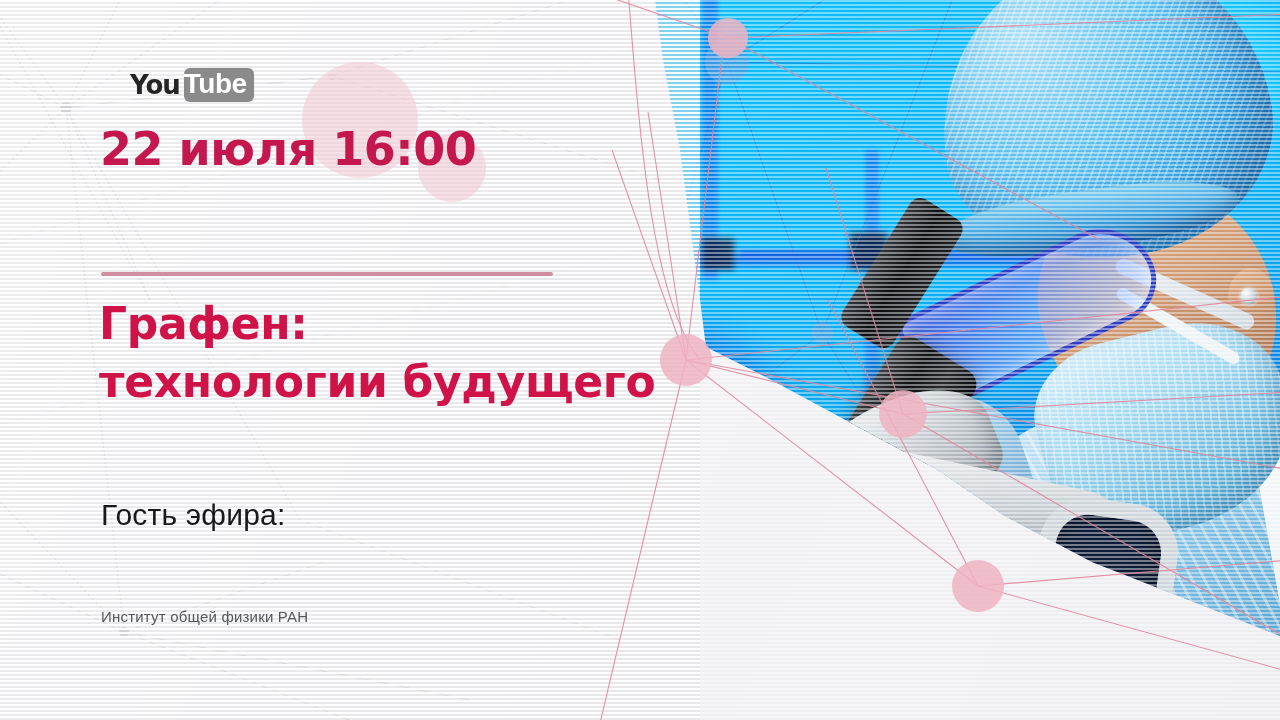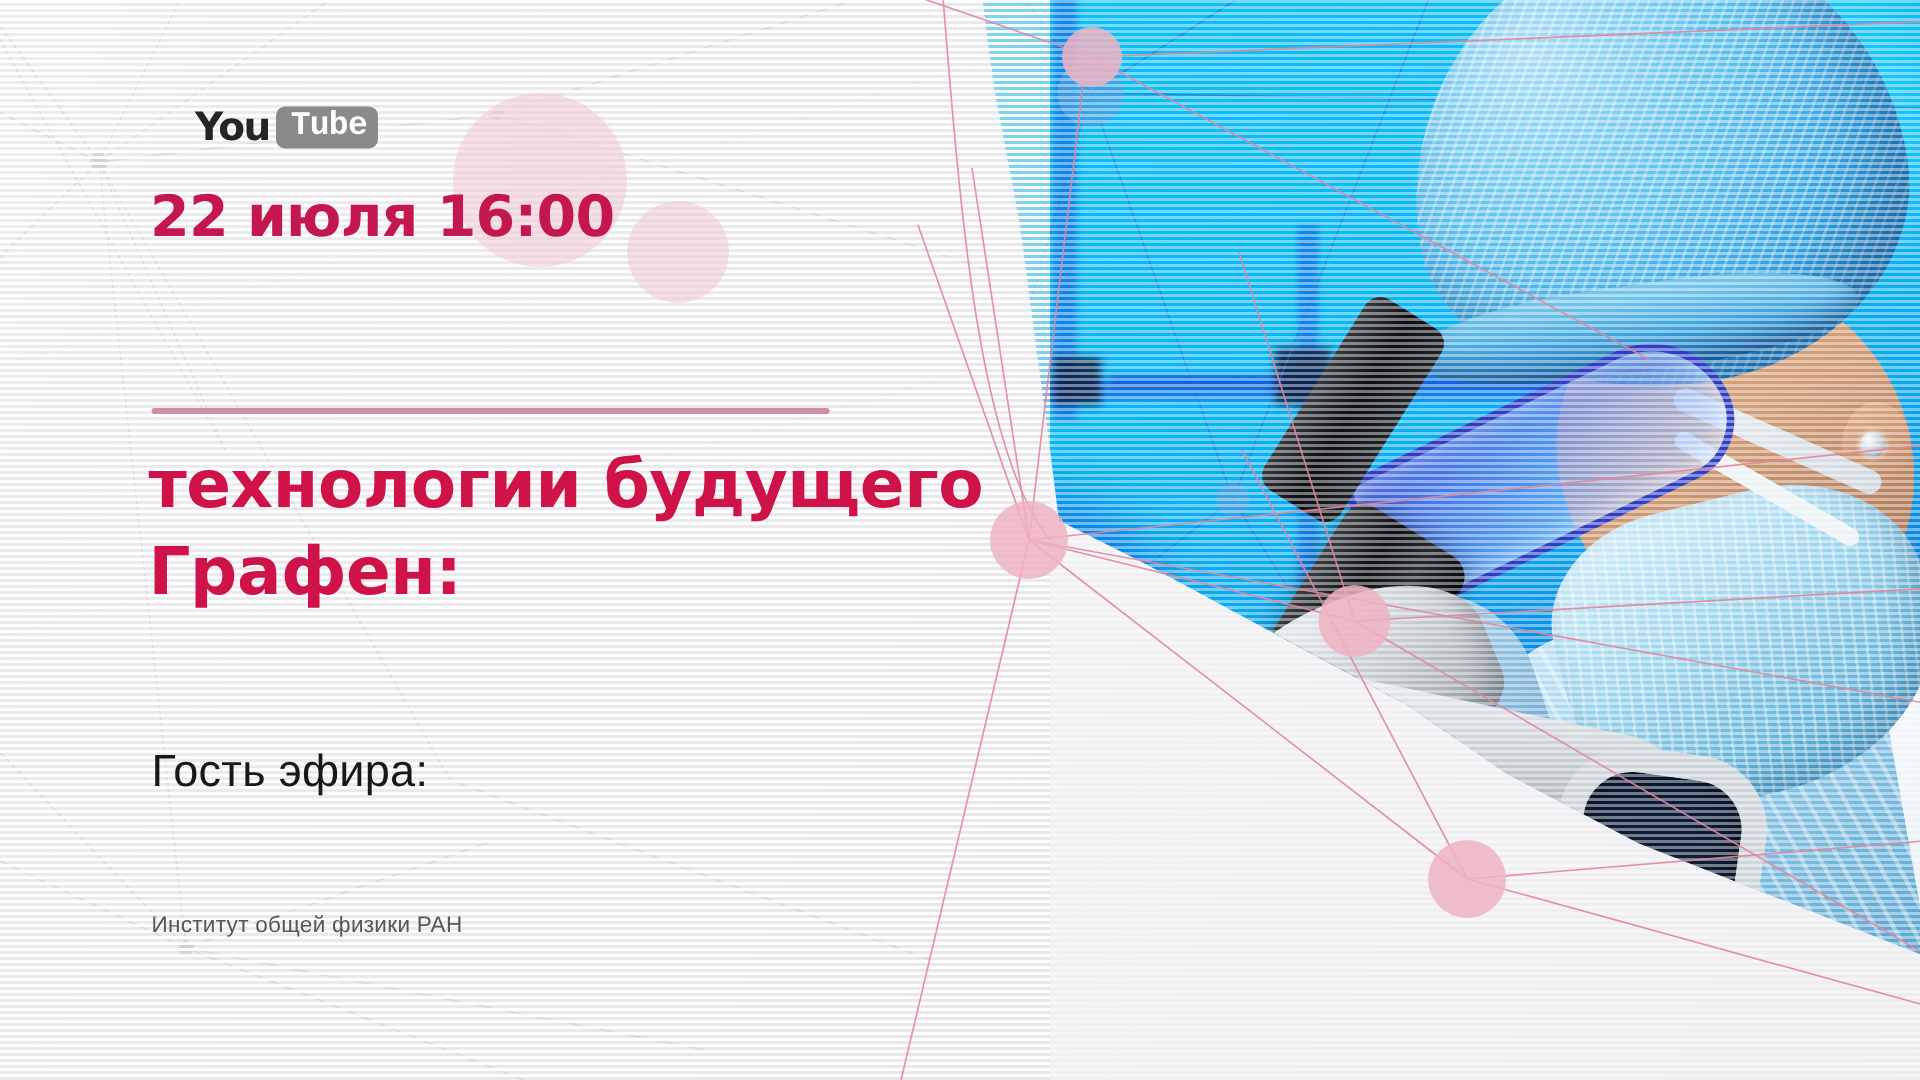--- a/index.html
+++ b/index.html
@@ -212,29 +212,29 @@
     display:flex; align-items:center; height:18px;margin-left:30px;
   }
   .yt-you{
     font-family:"DejaVu Sans", sans-serif;
     font-weight:bold; font-size:26px; letter-spacing:-1px;
     color:#252525; line-height:1;
   }
   .yt-tube{
     margin-left:4px;
     background:#8a8a8a; color:#ffffff;
-    font-family:Liberation Mono, monospace;
-    font-weight:bold; font-size:22px; letter-spacing:-.5px;
-    padding:1px 7px 3px 10px; border-radius:6px; line-height:1.05;
+    font-family:Liberation Sans, sans-serif;
+    font-weight:bold; font-size:28px; letter-spacing:-.5px;
+    padding:1px 7px 3px 0; border-radius:6px; line-height:1.05;
   }
 
   .date{
     position:absolute; left:100px; top:122px;
     font-family:"DejaVu Sans", sans-serif;
-    font-weight:bold; font-size:38px; letter-spacing:-.5px;
+    font-weight:bold; font-size:46px; letter-spacing:-.5px;
     color:#c4174e; white-space:nowrap;
   }
 
   .kicker{
     position:absolute; left:101px; top:221px;
     font-size:27px; font-weight:400; letter-spacing:.2px;
     color:#c4556f; white-space:nowrap;
   }
   .rule{
     position:absolute; left:101px; top:272px;
@@ -404,21 +404,21 @@
       <span class="yt-you">You</span>
       <span class="yt-tube">Tube</span>
     </div>
 
     <div class="date">22 июля 16:00</div>
 
 
     <div class="rule"></div>
 
     <div class="title">
+      <span>Графен:</span>
       <span>технологии будущего</span>
-      <span>Графен:</span>
     </div>
 
     <div class="guest-label">Гость эфира:</div>
     <div class="guest-org">Институт общей физики РАН</div>
   </div>
 
 </div>
 
 </body></html>

